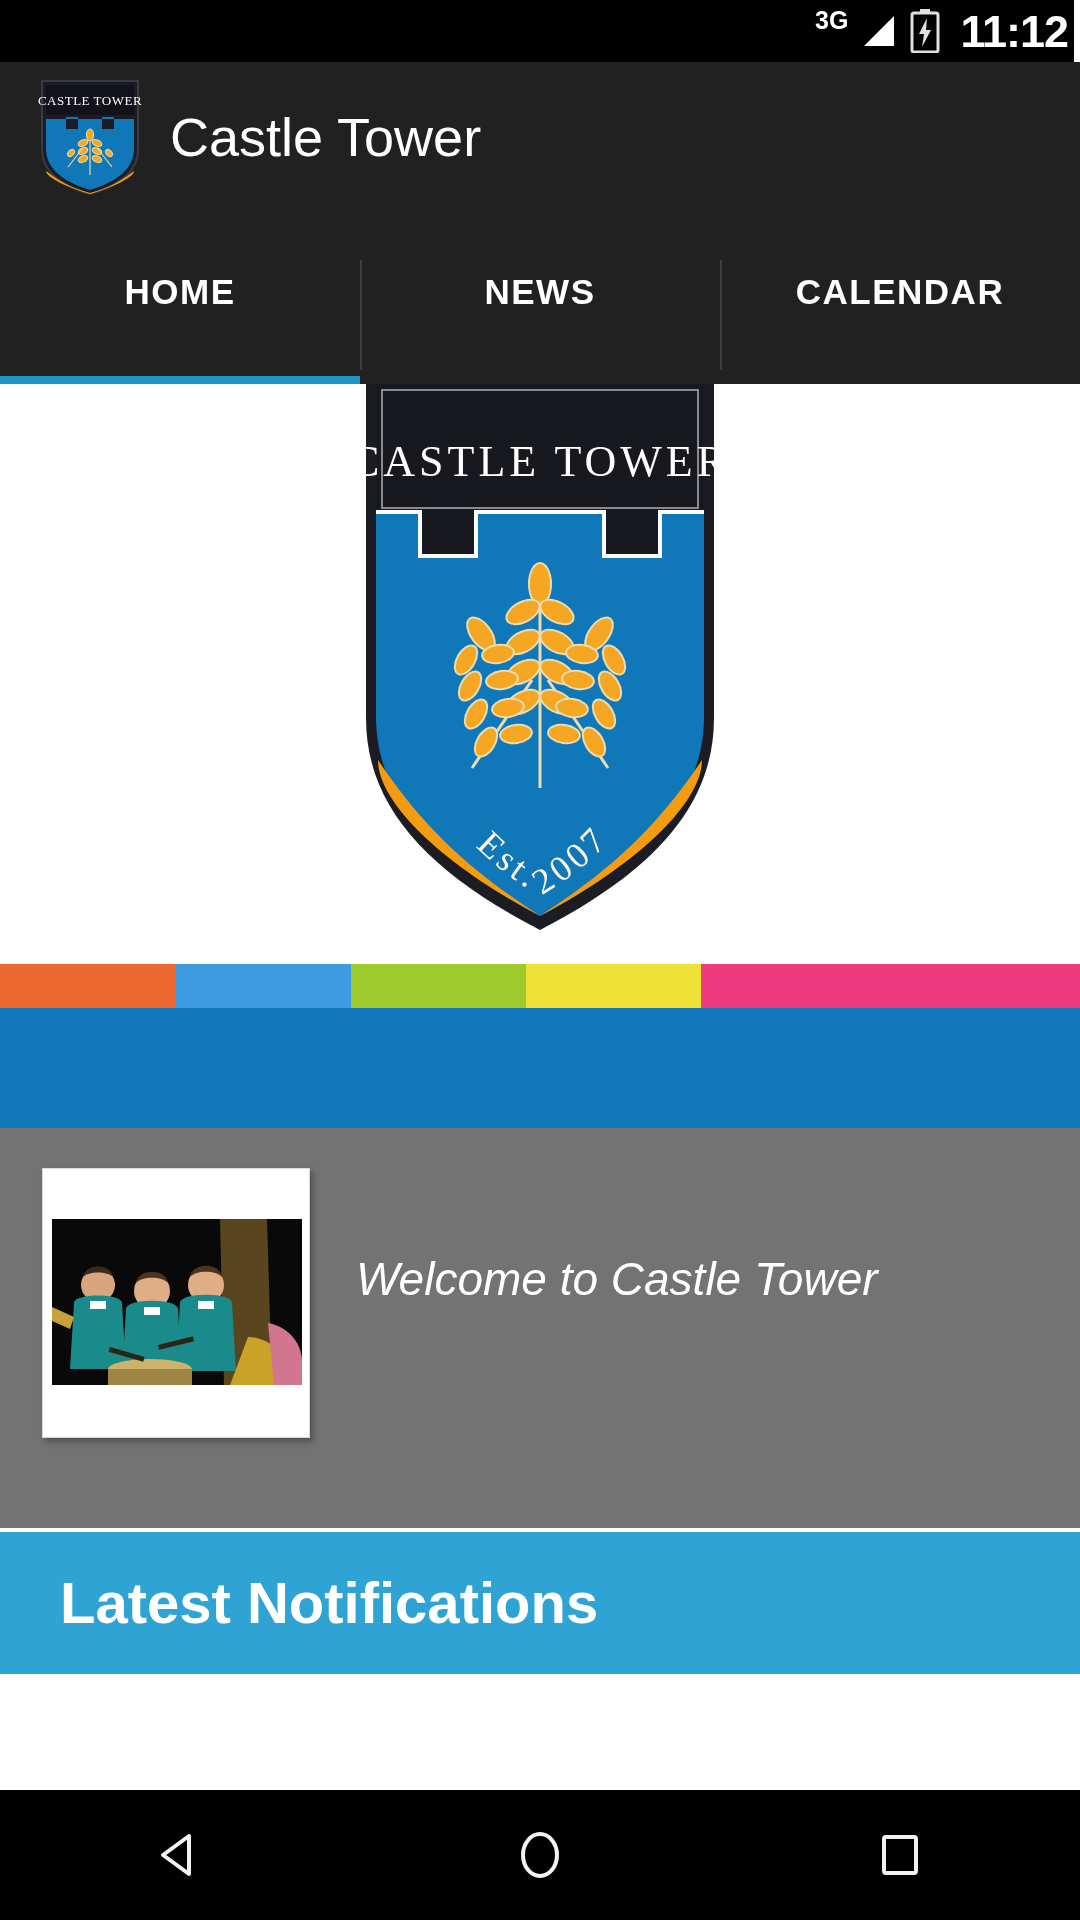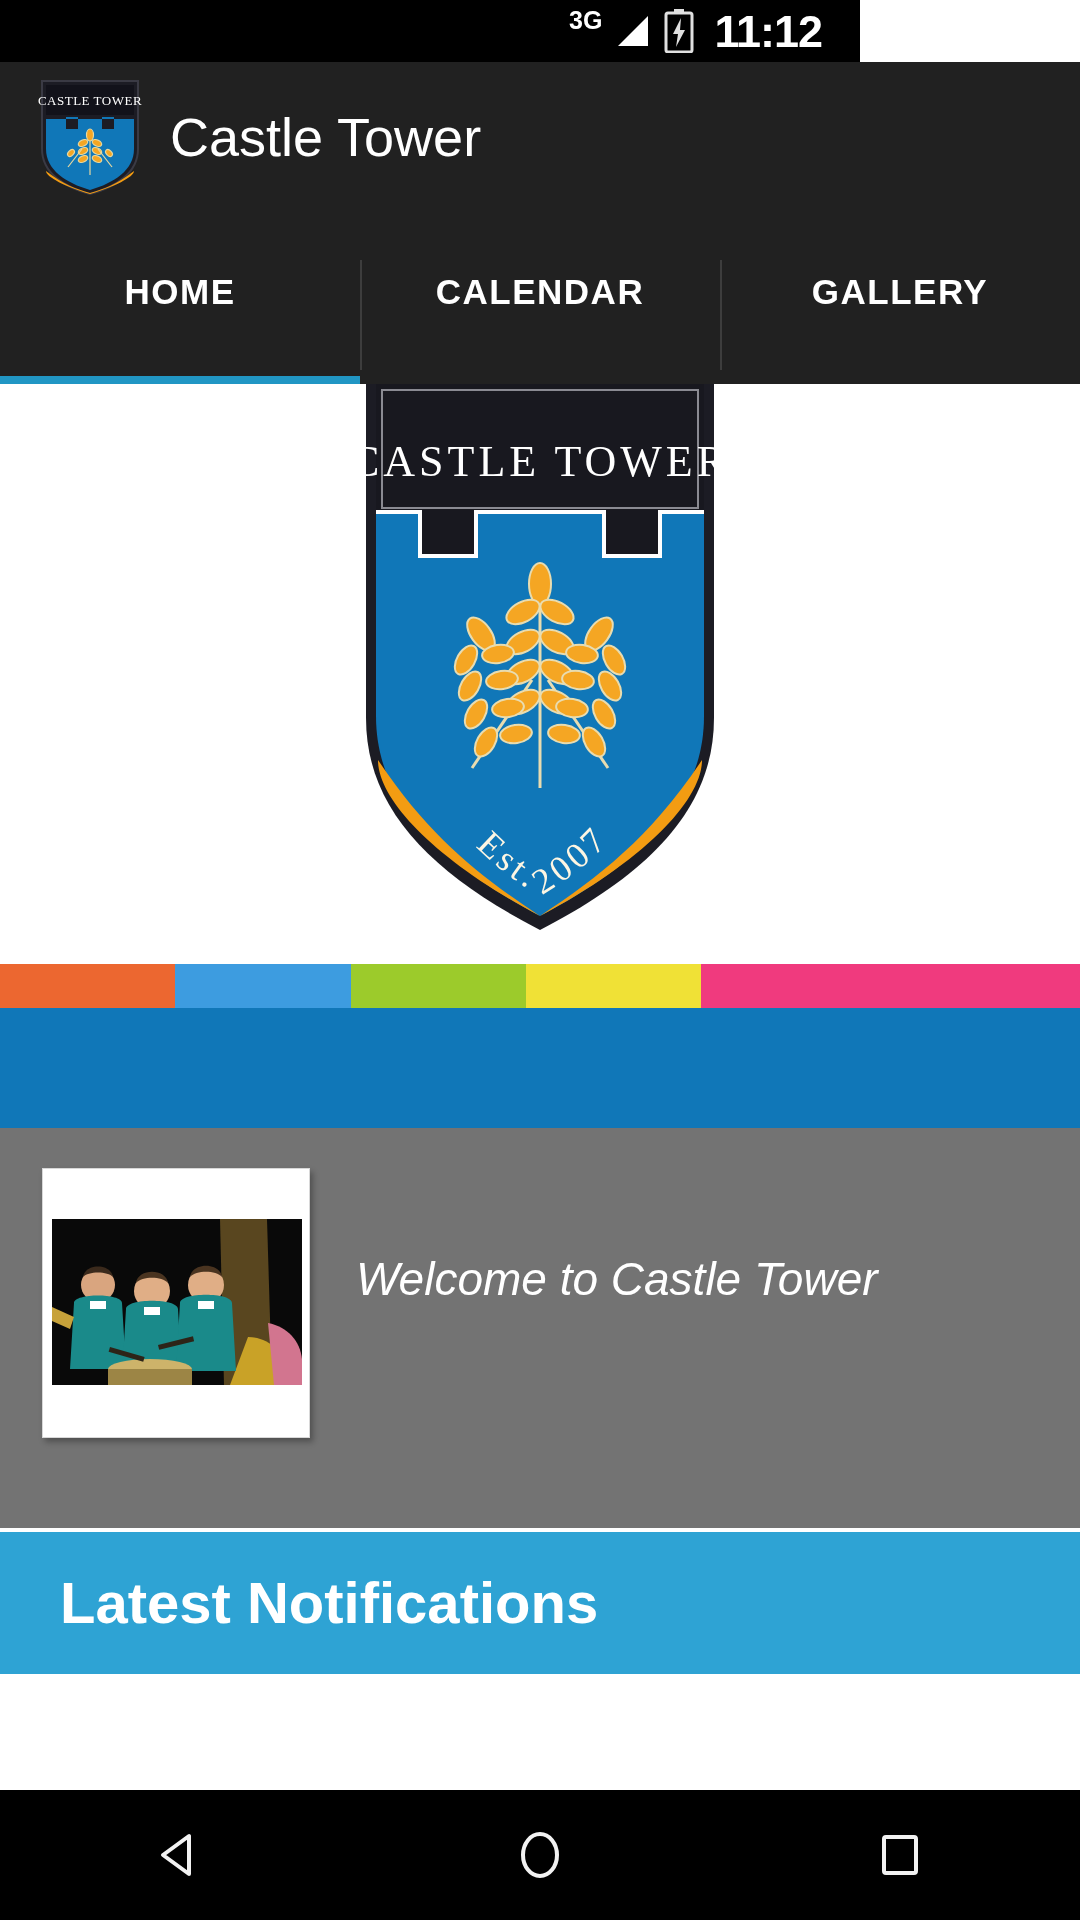--- a/index.html
+++ b/index.html
@@ -5,23 +5,23 @@
   * { margin:0; padding:0; box-sizing:border-box; }
   html, body {
     width:1080px; height:1920px;
     background:#ffffff;
     font-family:"Liberation Sans", sans-serif;
     overflow:hidden;
   }
 
   
   .status-bar{
-    position:absolute; top:0; left:0; width:860px; height:62px;
+    position:absolute; top:0; left:0; width:1074px; height:62px;
     background:#000000; display:flex; align-items:center;
-    justify-content:flex-end; padding-right:38px; gap:14px;
+    justify-content:flex-end; padding-right:6px; gap:14px;
   }
   .sb-3g{
     color:#ffffff; font-size:25px; font-weight:bold;
     line-height:1; align-self:flex-start; margin-top:8px;
   }
   .sb-signal{ width:34px; height:34px; position:relative; }
   .sb-signal svg{ display:block; }
   .sb-battery{ width:30px; height:44px; position:relative; }
   .sb-time{
     color:#ffffff; font-size:45px; font-weight:700;
@@ -178,24 +178,24 @@
     </svg>
   </span>
   <span class="app-title">Castle Tower</span>
 </div>
 
 <div class="tab-bar">
   <div class="tab active">
     <span class="tab-label">HOME</span>
   </div>
   <div class="tab">
+    <span class="tab-label">NEWS</span>
+  </div>
+  <div class="tab">
     <span class="tab-label">CALENDAR</span>
-  </div>
-  <div class="tab">
-    <span class="tab-label">GALLERY</span>
   </div>
 </div>
 
 <div class="content">
 
   <div class="hero">
     <div class="crest">
       <svg width="360" height="570" viewBox="0 0 360 570">
 
         <path d="M6 6 H354 V350 C354 440 290 505 180 562 C70 505 6 440 6 350 Z" fill="#1c1c24"></path>

